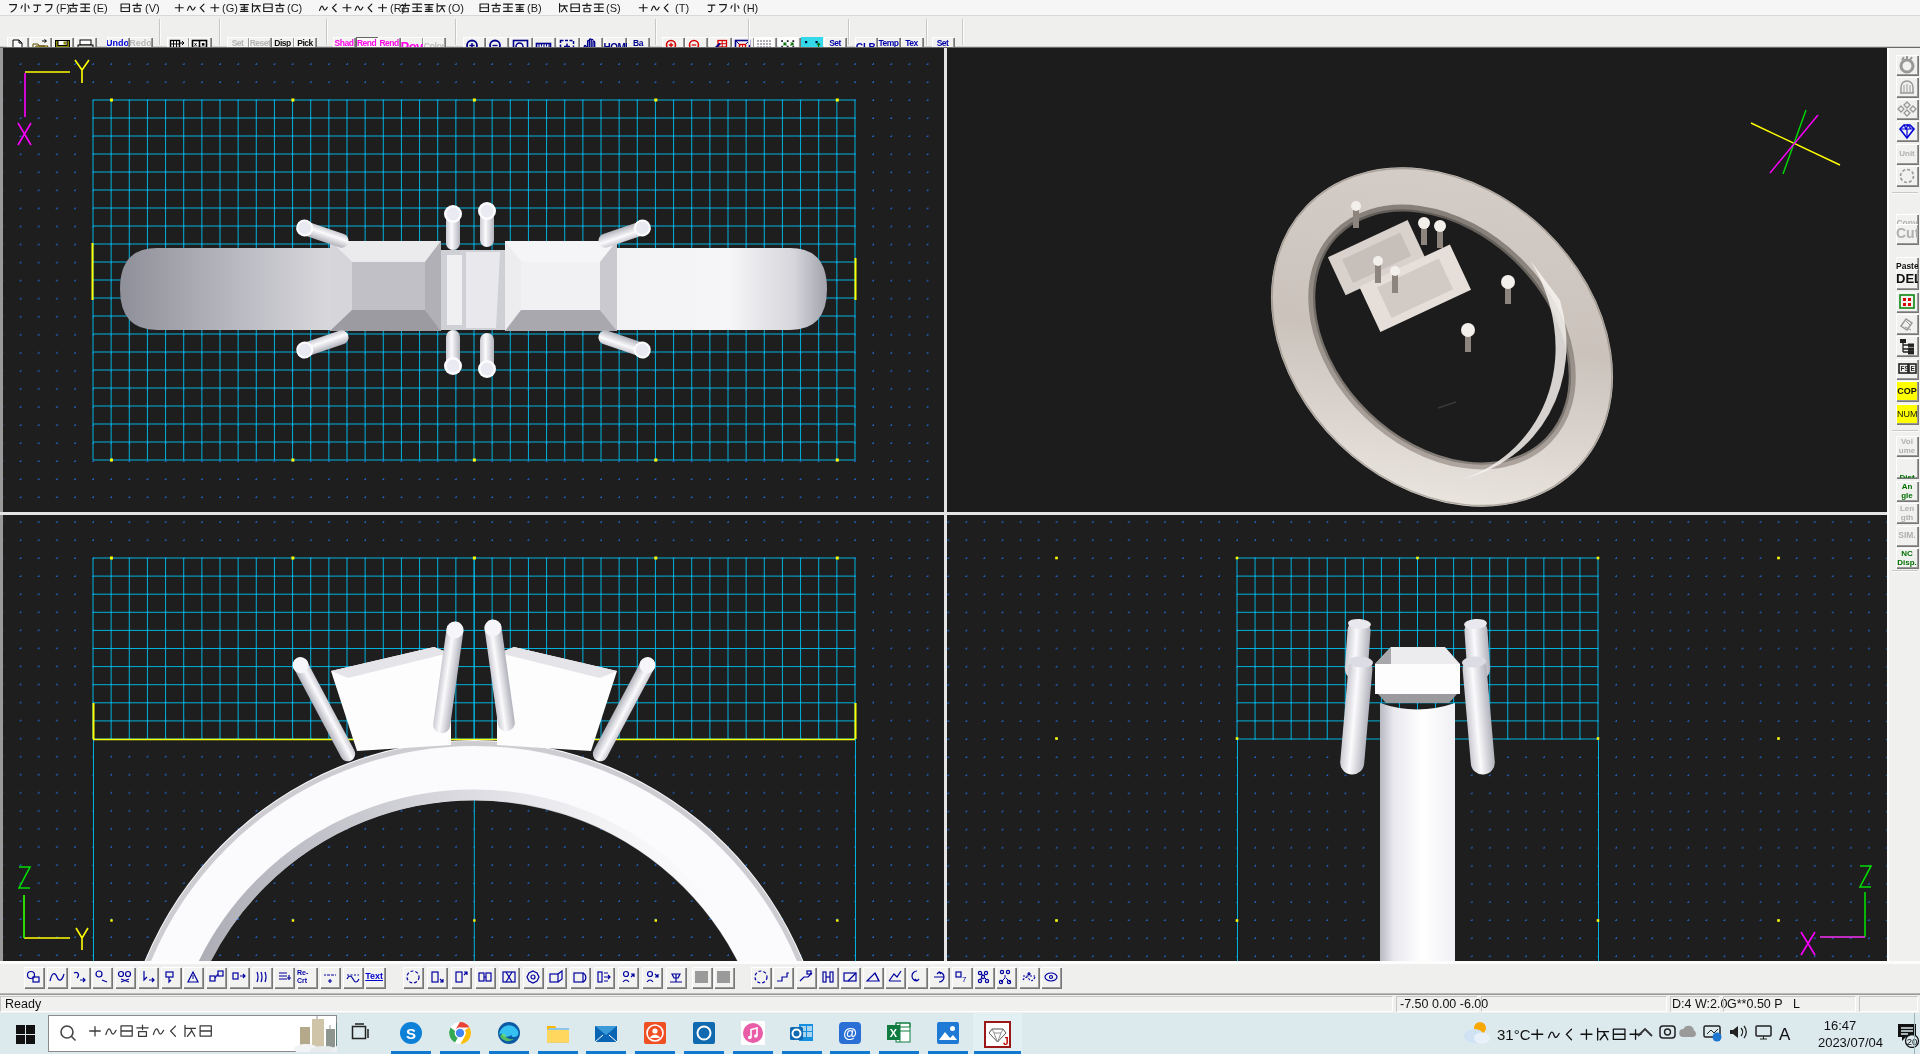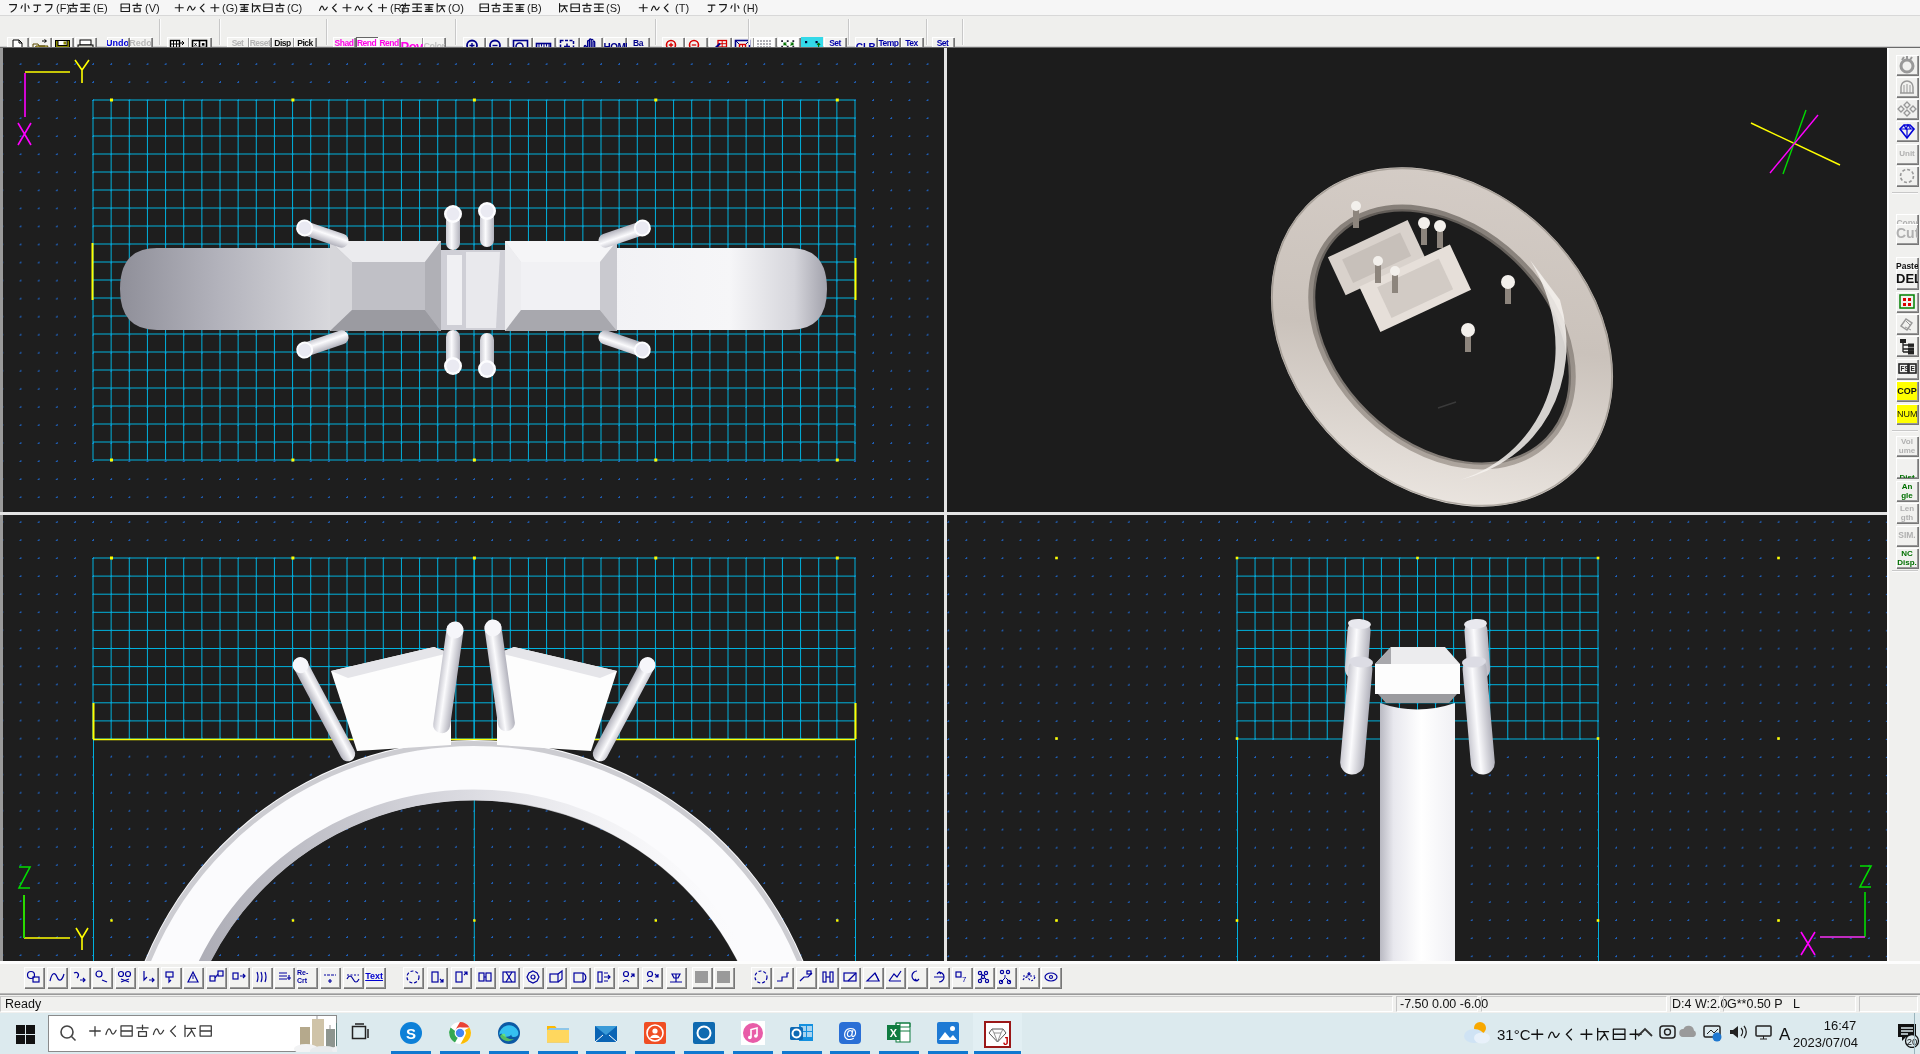--- a/index.html
+++ b/index.html
@@ -1040,19 +1040,19 @@
     <rect x="1704" y="1026" width="16" height="11" rx="1.5" fill="none" stroke="#222" stroke-width="1.5"></rect>
     <path d="M1707,1034 l4,-4 l3,3 l4,-4" stroke="#222" fill="none"></path>
     <circle cx="1717" cy="1037" r="4.5" fill="#1e78d0"></circle>
     <path d="M1730,1030 h3 l5,-4 v12 l-5,-4 h-3 z" fill="#222"></path>
     <path d="M1741,1028 a6,6 0 0 1 0,8 M1744,1026 a9,9 0 0 1 0,12" fill="none" stroke="#222" stroke-width="1.3"></path>
     <rect x="1756" y="1026" width="15" height="10" rx="1" fill="none" stroke="#222" stroke-width="1.5"></rect>
     <path d="M1760,1039 h7 m-3.5,-3 v3" stroke="#222"></path>
     <text x="1779" y="1040" font-size="17" fill="#111" font-family="Liberation Sans">A</text>
   </svg>
 <div class="abs" style="left:1810px;top:1018px;width:60px;text-align:center;font-size:13px;color:#111">16:47</div>
-<div class="abs" style="left:1793px;top:1035px;width:90px;text-align:left;font-size:13px;color:#111">2023/07/04</div>
+<div class="abs" style="left:1793px;top:1035px;width:90px;text-align:right;font-size:13px;color:#111">2023/07/04</div>
 <svg class="abs" style="left:1896px;top:1022px" width="24" height="26" viewBox="0 0 24 26">
 <path d="M2,2 h18 v13 h-10 l-4,4 v-4 h-4 z" fill="#111"></path>
     <path d="M5,6 h12 M5,9 h12 M5,12 h7" stroke="#dceaee" stroke-width="1.4"></path>
 <circle cx="16" cy="19" r="6.5" fill="#dceaee" stroke="#111" stroke-width="1.3"></circle>
 <text x="16" y="22.5" font-size="9.5" fill="#111" text-anchor="middle">20</text>
   </svg>
 <div class="abs" style="left:1914px;top:1013px;width:1px;height:41px;background:#9ab4bc"></div>
 </body></html>

